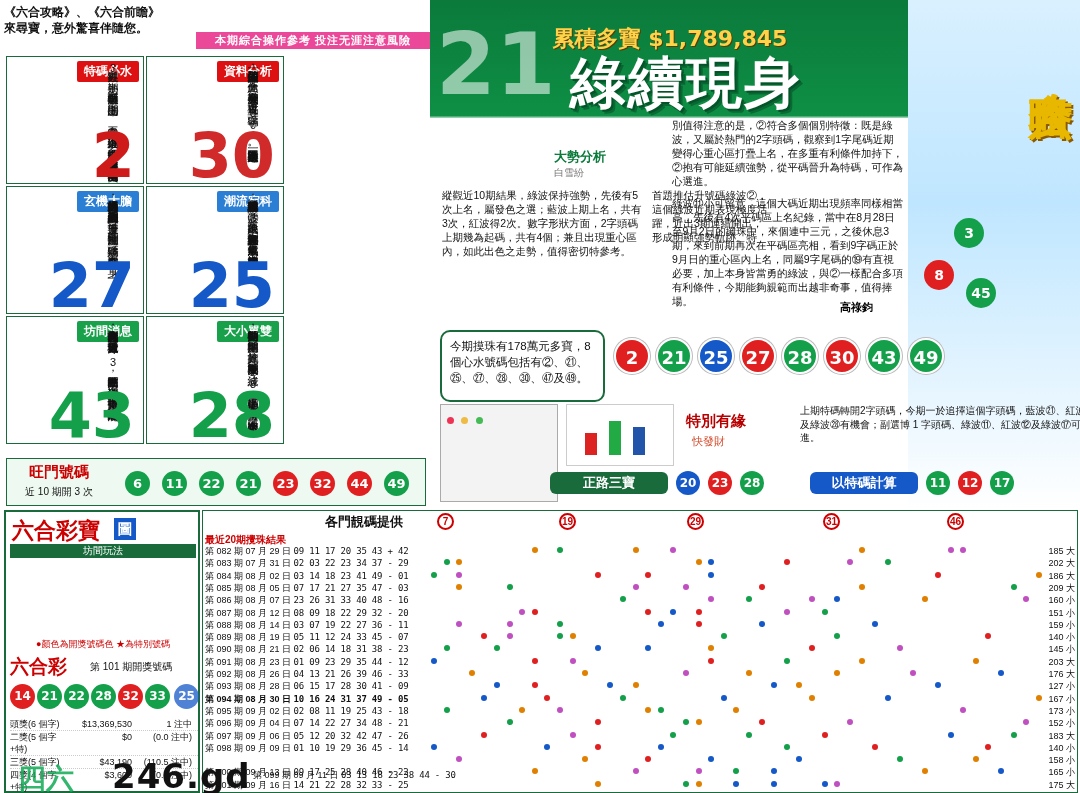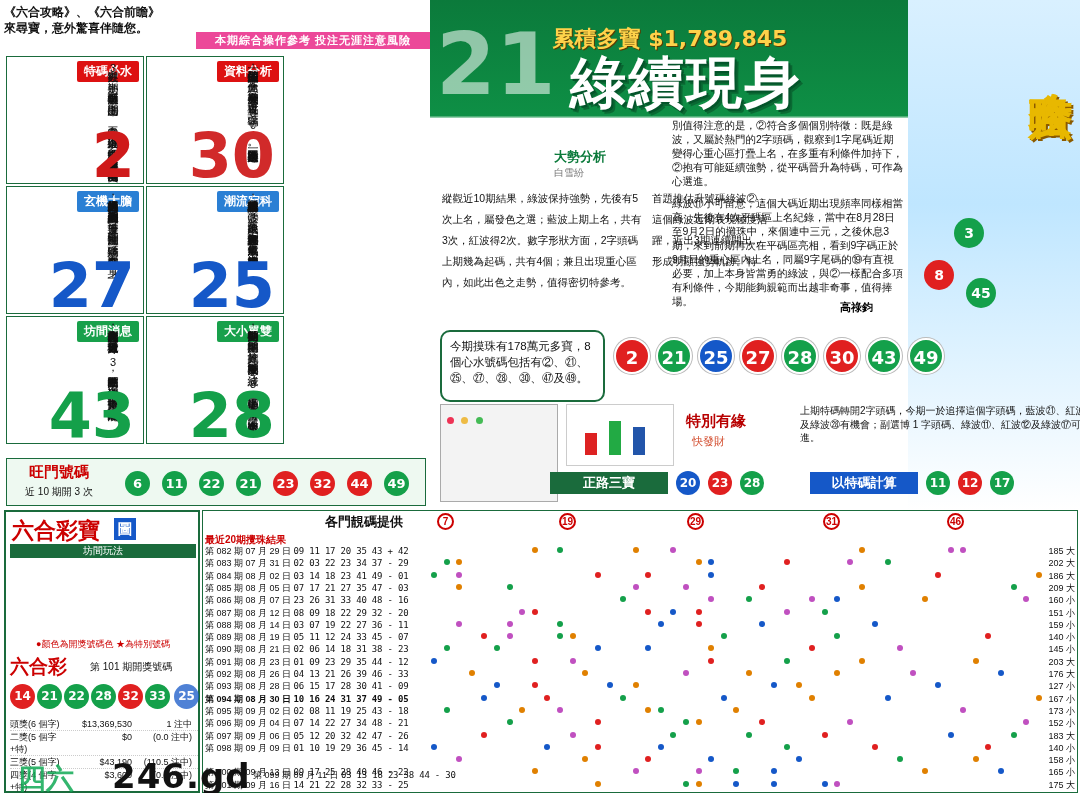--- a/index.html
+++ b/index.html
@@ -41,21 +41,21 @@
   .artwhite { position:absolute; left:0; top:118px; width:480px; height:212px; background:#fff; }
   .jackpot { position:absolute; left:0; top:24px; width:480px; text-align:center;
              font-size:22px; font-weight:bold; color:#ffd24a; font-family:"DejaVu Sans", sans-serif;
              text-shadow:1px 1px 0 #5a3b00; }
   .bigtitle { position:absolute; left:140px; top:46px; font-size:56px; font-weight:bold; color:#ffffff;
               text-shadow:2px 2px 0 #04542a, 4px 4px 0 rgba(0,0,0,.25); letter-spacing:2px; }
   .ghostnum { position:absolute; left:6px; top:26px; font-size:86px; font-weight:bold; color:rgba(255,255,255,.55);
               font-family:"DejaVu Sans", sans-serif; line-height:.9; }
   .subtag { position:absolute; left:124px; top:148px; font-size:13px; color:#0b7a3b; font-weight:bold; }
   .subtag2 { position:absolute; left:124px; top:166px; font-size:10px; color:#777; }
-  .artcol { position:absolute; font-size:10.5px; line-height:21px; color:#111; }
+  .artcol { position:absolute; font-size:10.5px; line-height:14px; color:#111; }
   .artcol.c1 { left:12px; top:188px; width:200px; }
   .artcol.c2 { left:222px; top:188px; width:120px; }
 
   
   .rtext { position:absolute; left:672px; top:118px; width:232px; font-size:10.5px; line-height:14px; color:#111; }
   .rtext2 { position:absolute; left:672px; top:196px; width:232px; font-size:10.5px; line-height:14px; color:#111; }
   .sign { position:absolute; left:840px; top:300px; font-size:11px; font-weight:bold; }
 
   
   .rightcol { position:absolute; left:908px; top:0; width:172px; height:510px;
@@ -77,21 +77,21 @@
   .barblock { position:absolute; left:440px; top:404px; width:470px; height:100px; }
   .winbox { position:absolute; left:0; top:0; width:118px; height:98px; border:1px solid #aaa; background:#f3f3f3; }
   .winbox .dots { position:absolute; left:6px; top:5px; }
   .dot { width:7px; height:7px; border-radius:50%; display:inline-block; margin-right:3px;}
   .tokencard { position:absolute; left:126px; top:0; width:108px; height:62px; border:1px solid #ccc; background:#fff; }
   .tkbar { position:absolute; bottom:10px; width:12px; }
   .tehead { position:absolute; left:246px; top:8px; font-size:15px; font-weight:bold; color:#b80000; }
   .tesub { position:absolute; left:252px; top:30px; font-size:11px; color:#d2492a; }
   .notert { position:absolute; left:360px; top:0px; width:300px; font-size:10px; line-height:13.5px; color:#111; }
   .pathbtn { position:absolute; height:22px; color:#fff; font-weight:bold; font-size:13px; text-align:center;
-             line-height:22px; border-radius:0; }
+             line-height:22px; border-radius:6px; }
   .barblock .ball { width:24px; height:24px; line-height:24px; font-size:12px; position:absolute; }
 
   
   .blpanel { position:absolute; left:4px; top:510px; width:196px; height:283px; border:2px solid #1a6b3c; background:#fff; }
   .blTitle { position:absolute; left:6px; top:4px; font-size:22px; font-weight:bold; color:#c00; }
   .blTitleBox { position:absolute; left:108px; top:6px; width:22px; height:22px; background:#1558c8; color:#fff;
      font-size:15px; font-weight:bold; text-align:center; line-height:22px; }
   .blHead { position:absolute; left:4px; top:32px; width:186px; height:14px; background:#1a6b3c; color:#fff;
      font-size:10px; text-align:center; line-height:14px; }
   .bltable { position:absolute; left:4px; top:48px; width:186px; font-size:9.5px; line-height:13px; color:#111; }

